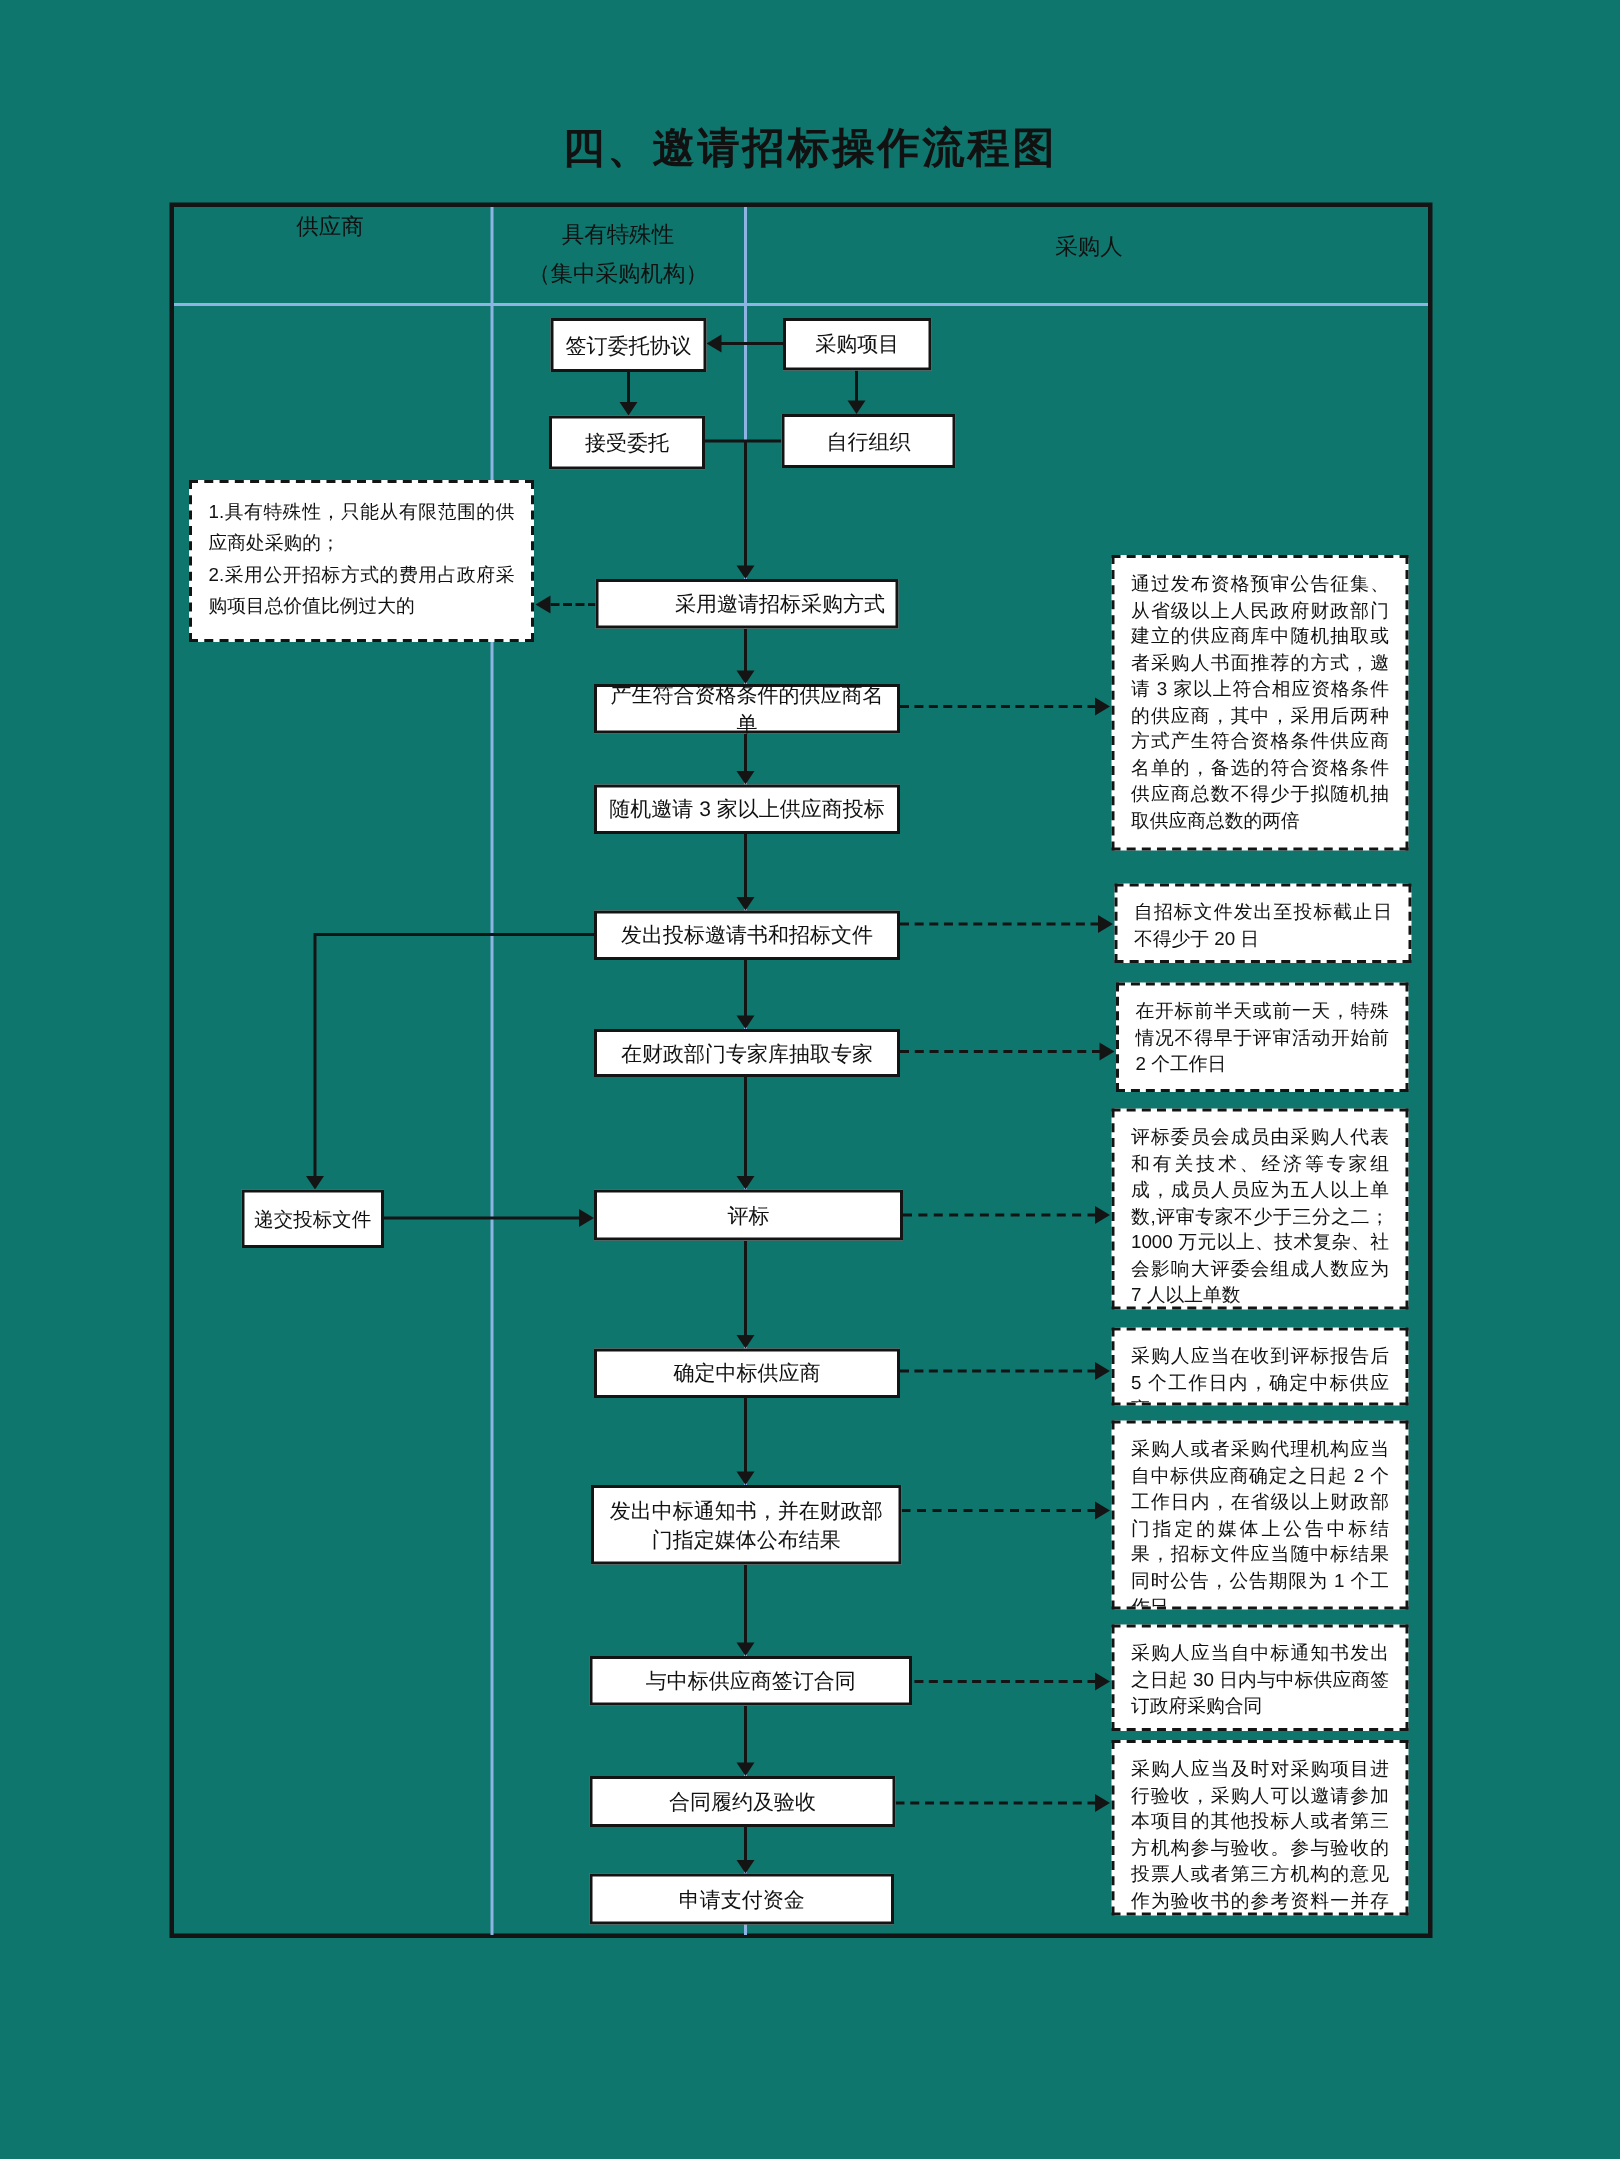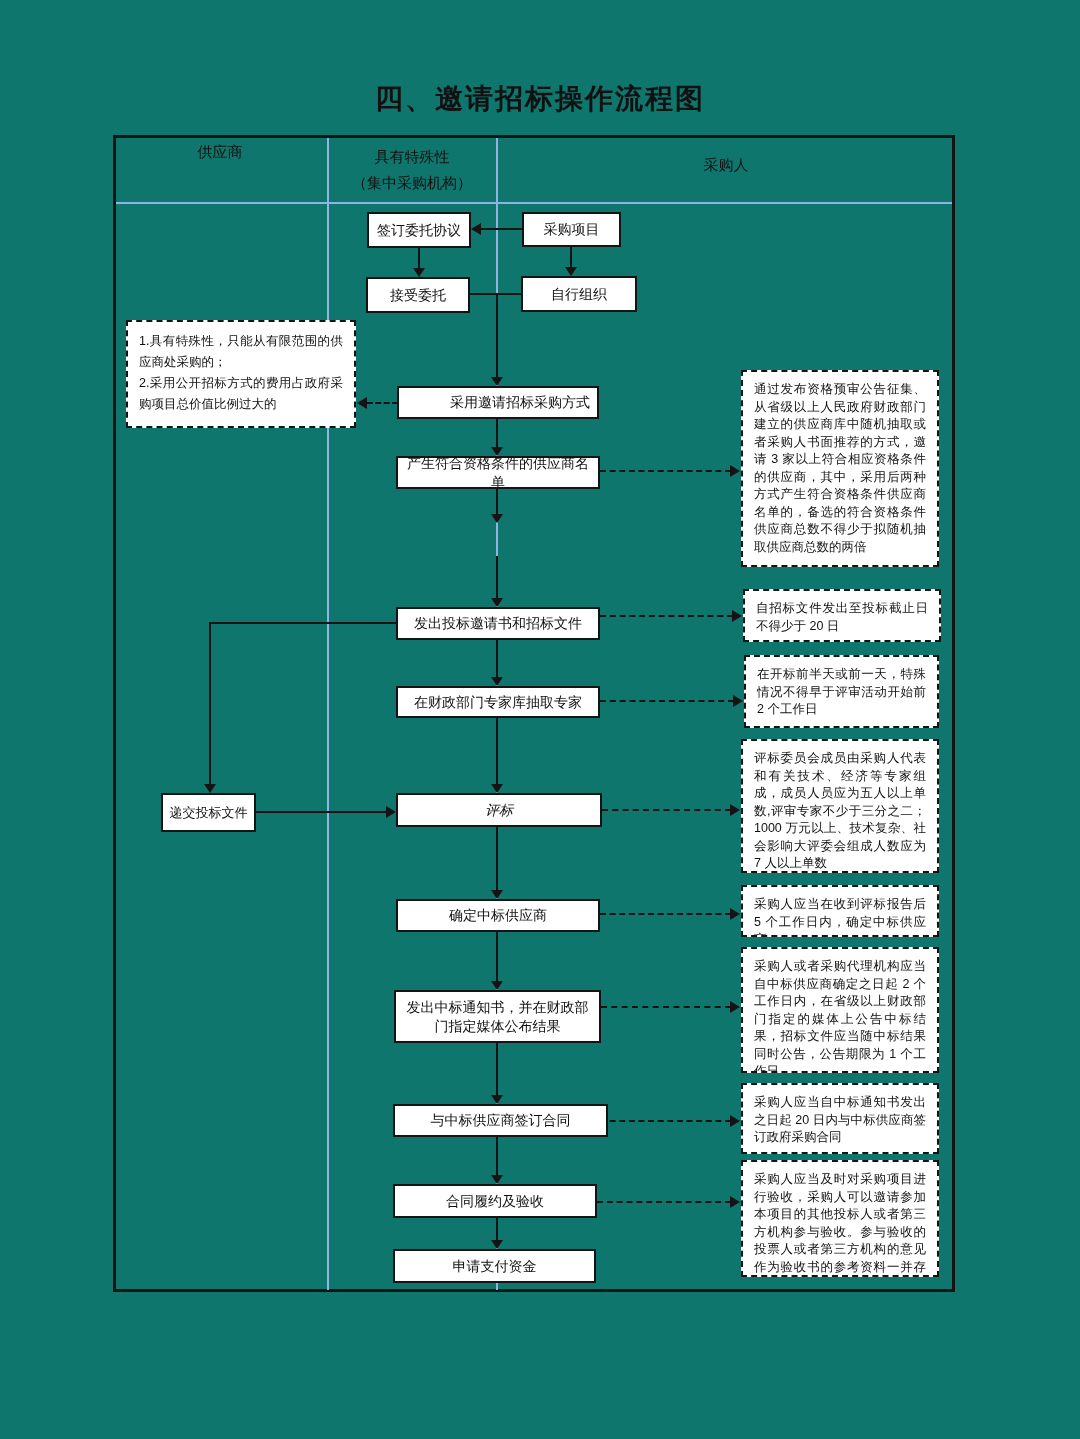--- a/index.html
+++ b/index.html
@@ -59,42 +59,43 @@
   <div class="colhead" style="left:497px;top:152px;width:458px;">
     <span>采购人</span>
   </div>
 
   <div class="fbox" style="left:367px;top:212px;width:104px;height:36px;">签订委托协议</div>
   <div class="fbox" style="left:522px;top:212px;width:99px;height:35px;">采购项目</div>
   <div class="fbox" style="left:366px;top:277px;width:104px;height:36px;">接受委托</div>
   <div class="fbox" style="left:521px;top:276px;width:116px;height:36px;">自行组织</div>
   <div class="fbox" style="left:397px;top:386px;width:202px;height:33px;padding-left:48px;">采用邀请招标采购方式</div>
   <div class="fbox" style="left:396px;top:456px;width:204px;height:33px;">产生符合资格条件的供应商名单</div>
+  <div class="fbox" style="left:396px;top:523px;width:204px;height:33px;">随机邀请 3 家以上供应商投标</div>
   <div class="fbox" style="left:396px;top:607px;width:204px;height:33px;">发出投标邀请书和招标文件</div>
   <div class="fbox" style="left:396px;top:686px;width:204px;height:32px;">在财政部门专家库抽取专家</div>
   <div class="fbox" style="left:161px;top:793px;width:95px;height:39px;font-size:13px;">递交投标文件</div>
-  <div class="fbox" style="left:396px;top:793px;width:206px;height:34px;font-style:italic;">评标</div>
+  <div class="fbox" style="left:396px;top:793px;width:206px;height:34px;">评标</div>
   <div class="fbox" style="left:396px;top:899px;width:204px;height:33px;">确定中标供应商</div>
   <div class="fbox" style="left:394px;top:990px;width:207px;height:53px;">发出中标通知书，并在财政部门指定媒体公布结果</div>
   <div class="fbox" style="left:393px;top:1104px;width:215px;height:33px;">与中标供应商签订合同</div>
   <div class="fbox" style="left:393px;top:1184px;width:204px;height:34px;">合同履约及验收</div>
   <div class="fbox" style="left:393px;top:1249px;width:203px;height:34px;">申请支付资金</div>
 
   <div class="note" style="left:126px;top:320px;width:230px;height:108px;line-height:21px;">
     <div>1.具有特殊性，只能从有限范围的供应商处采购的；</div>
     <div>2.采用公开招标方式的费用占政府采购项目总价值比例过大的</div>
   </div>
 
   <div class="note" style="left:741px;top:370px;width:198px;height:197px;">通过发布资格预审公告征集、从省级以上人民政府财政部门建立的供应商库中随机抽取或者采购人书面推荐的方式，邀请 3 家以上符合相应资格条件的供应商，其中，采用后两种方式产生符合资格条件供应商名单的，备选的符合资格条件供应商总数不得少于拟随机抽取供应商总数的两倍</div>
   <div class="note" style="left:743px;top:589px;width:198px;height:53px;">自招标文件发出至投标截止日不得少于 20 日</div>
   <div class="note" style="left:744px;top:655px;width:195px;height:73px;">在开标前半天或前一天，特殊情况不得早于评审活动开始前 2 个工作日</div>
   <div class="note" style="left:741px;top:739px;width:198px;height:134px;">评标委员会成员由采购人代表和有关技术、经济等专家组成，成员人员应为五人以上单数,评审专家不少于三分之二；1000 万元以上、技术复杂、社会影响大评委会组成人数应为 7 人以上单数</div>
   <div class="note" style="left:741px;top:885px;width:198px;height:52px;">采购人应当在收到评标报告后 5 个工作日内，确定中标供应商</div>
   <div class="note" style="left:741px;top:947px;width:198px;height:126px;">采购人或者采购代理机构应当自中标供应商确定之日起 2 个工作日内，在省级以上财政部门指定的媒体上公告中标结果，招标文件应当随中标结果同时公告，公告期限为 1 个工作日</div>
-  <div class="note" style="left:741px;top:1083px;width:198px;height:71px;">采购人应当自中标通知书发出之日起 20 日内与中标供应商签订政府采购合同</div>
+  <div class="note" style="left:741px;top:1083px;width:198px;height:71px;">采购人应当自中标通知书发出之日起 30 日内与中标供应商签订政府采购合同</div>
   <div class="note" style="left:741px;top:1160px;width:198px;height:117px;">采购人应当及时对采购项目进行验收，采购人可以邀请参加本项目的其他投标人或者第三方机构参与验收。参与验收的投票人或者第三方机构的意见作为验收书的参考资料一并存档</div>
 
   <div class="vline" style="left:418px;top:248px;height:21px;"></div>
   <div class="ah-down" style="left:413px;top:268px;"></div>
   <div class="vline" style="left:570px;top:247px;height:21px;"></div>
   <div class="ah-down" style="left:565px;top:267px;"></div>
   <div class="vline" style="left:496px;top:294px;height:84px;"></div>
   <div class="ah-down" style="left:491px;top:377px;"></div>
   <div class="vline" style="left:496px;top:419px;height:29px;"></div>
   <div class="ah-down" style="left:491px;top:447px;"></div>

